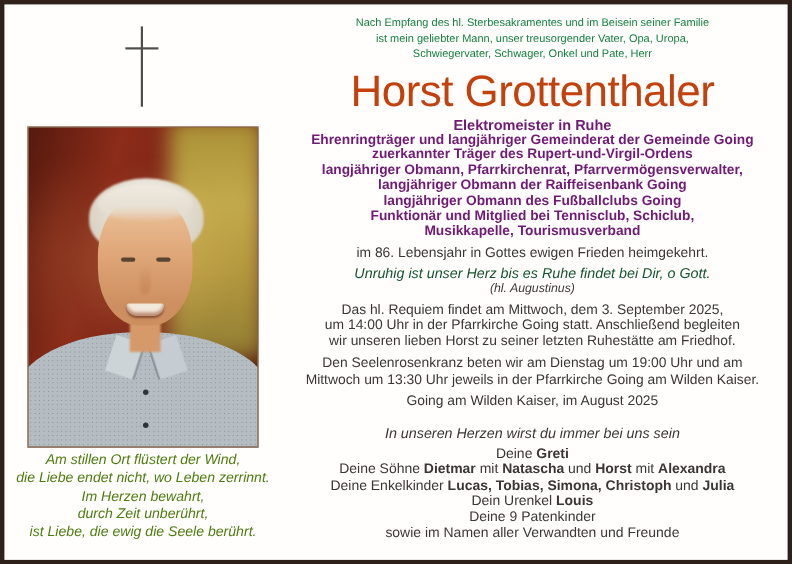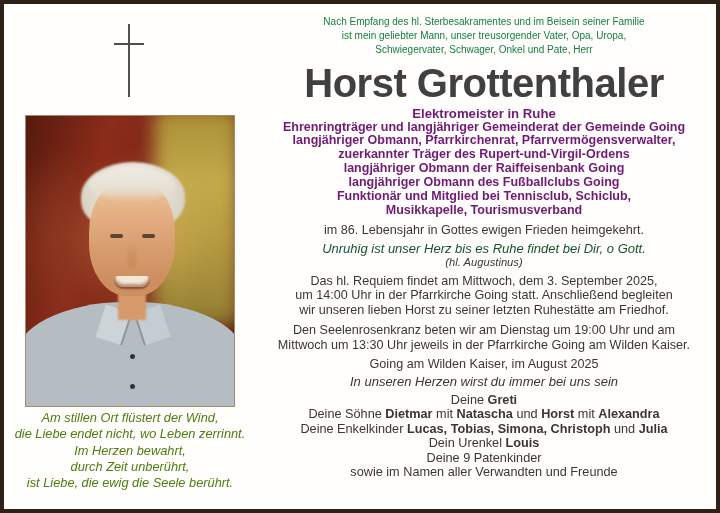--- a/index.html
+++ b/index.html
@@ -50,27 +50,27 @@
     border-left:2px solid #8b959b;filter:blur(.4px);}
   .ph-btn1,.ph-btn2{left:104px;width:5px;height:5px;border-radius:50%;background:#2e3538;}
   .ph-btn1{top:238px;} .ph-btn2{top:268px;}
   .poem{
     position:absolute;left:0;top:406px;width:252px;text-align:center;
     font-style:italic;font-size:12.8px;line-height:16.3px;color:#4d7c0f;
   }
   
   .right{flex:1;text-align:center;padding:11px 12px 0 2px;}
   .intro{font-size:10px;line-height:14.2px;color:#15803d;}
-  .name{font-size:40px;line-height:44px;font-weight:bold;color:#404040;margin:3px 0 2px;letter-spacing:-.5px;}
+  .name{font-size:40px;line-height:44px;font-weight:normal;color:#c2410c;margin:3px 0 2px;letter-spacing:-.5px;}
   .titles{font-weight:bold;font-size:12.5px;line-height:13.9px;color:#701a75;}
   .titles div:first-child{font-size:13.2px;}
   .para{margin-top:5px;font-size:12.6px;line-height:14.7px;}
   .quote{margin-top:4px;font-style:italic;font-size:13px;line-height:14.6px;color:#14532d;}
   .quote-src{font-style:italic;font-size:11.2px;line-height:12.6px;color:#3c3834;}
-  .closing{margin-top:3px;font-style:italic;font-size:13px;line-height:14.6px;}
+  .closing{margin-top:15px;font-style:italic;font-size:13px;line-height:14.6px;}
   .family{margin-top:3px;font-size:12.7px;line-height:14.5px;}
   .family .b{font-weight:bold;}
 </style>
 </head>
 <body>
 
 <div class="card">
 
   <div class="left">
     <div class="cross-v"></div>
@@ -110,22 +110,22 @@
         <div>Nach Empfang des hl. Sterbesakramentes und im Beisein seiner Familie</div>
         <div>ist mein geliebter Mann, unser treusorgender Vater, Opa, Uropa,</div>
         <div>Schwiegervater, Schwager, Onkel und Pate, Herr</div>
       </div>
 
     <div class="name">Horst Grottenthaler</div>
 
     <div class="titles">
         <div>Elektromeister in Ruhe</div>
         <div>Ehrenringträger und langjähriger Gemeinderat der Gemeinde Going</div>
+        <div>zuerkannter Träger des Rupert-und-Virgil-Ordens</div>
         <div>langjähriger Obmann, Pfarrkirchenrat, Pfarrvermögensverwalter,</div>
-        <div>zuerkannter Träger des Rupert-und-Virgil-Ordens</div>
         <div>langjähriger Obmann der Raiffeisenbank Going</div>
         <div>langjähriger Obmann des Fußballclubs Going</div>
         <div>Funktionär und Mitglied bei Tennisclub, Schiclub,</div>
         <div>Musikkapelle, Tourismusverband</div>
       </div>
 
     <div class="para">
         <div>im 86. Lebensjahr in Gottes ewigen Frieden heimgekehrt.</div>
       </div>
 

